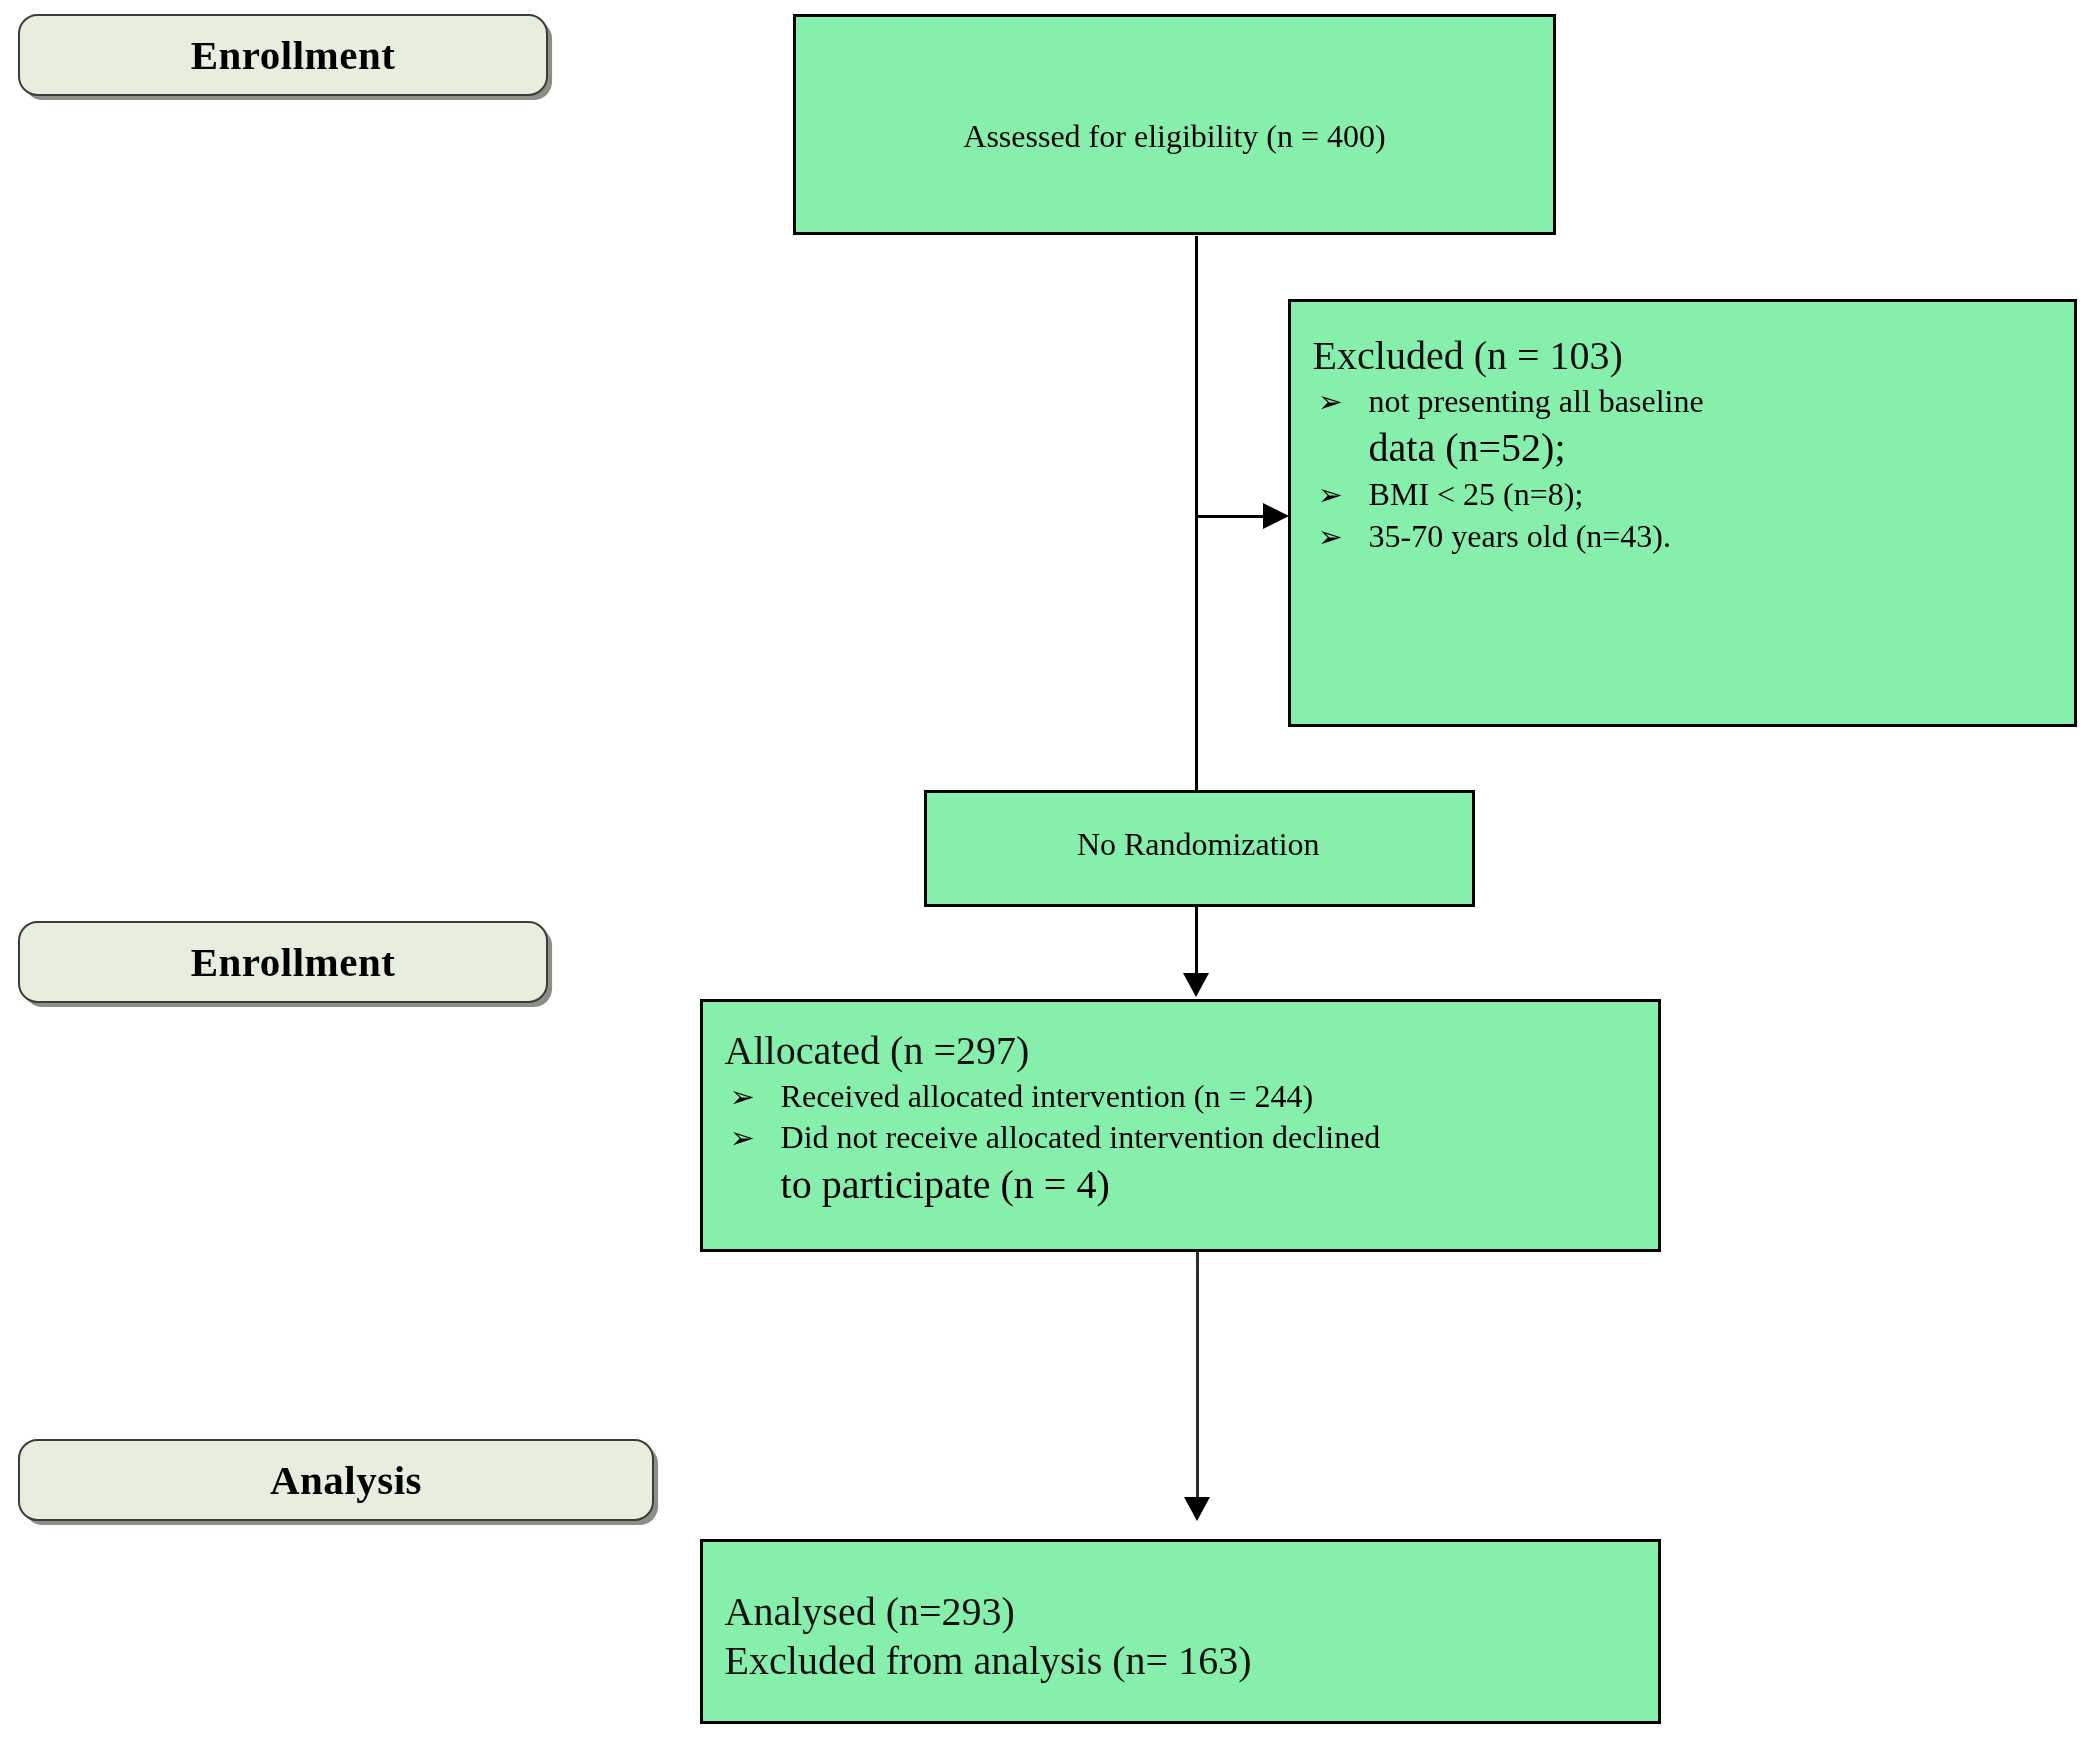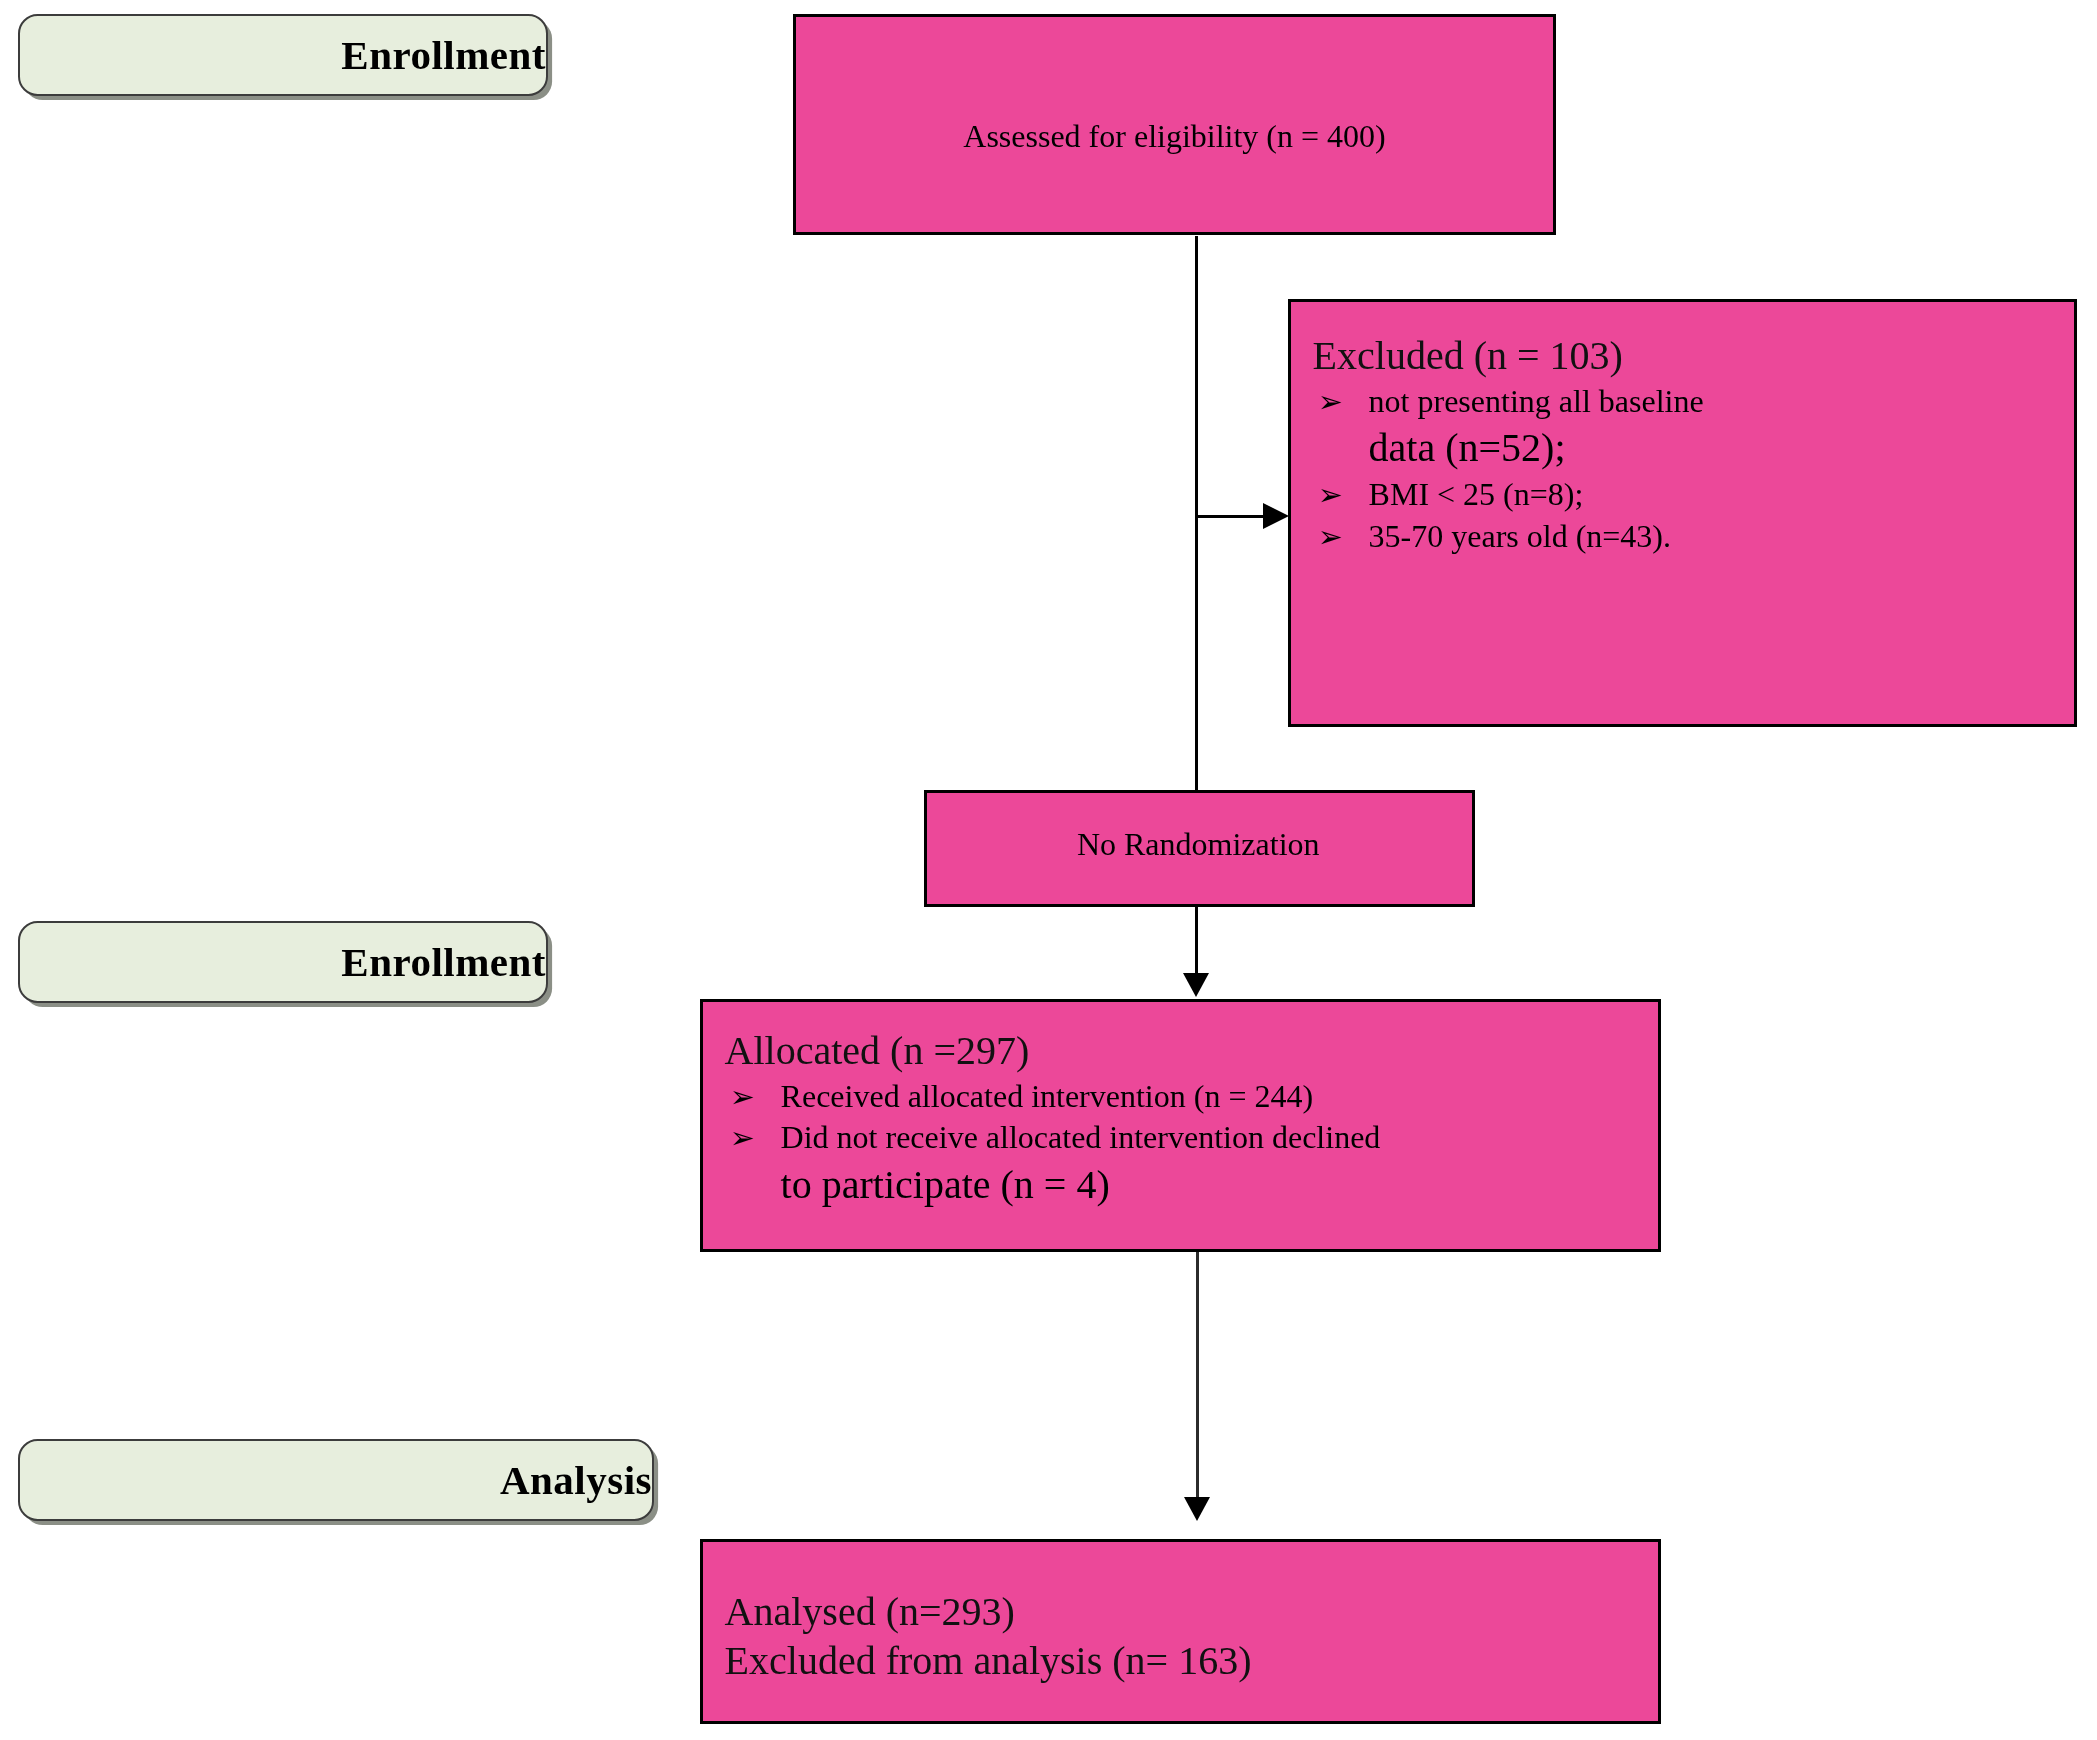--- a/index.html
+++ b/index.html
@@ -21,37 +21,37 @@
 
   
   .stage-pill {
     position: absolute;
     background: #e7eedd;
     border: 2.1px solid #3c3c3c;
     border-radius: 19.6px;
     box-shadow: 5.1px 5.1px 0 -1px #8b8f86;
     display: flex;
     align-items: center;
-    justify-content: flex-end;
+    justify-content: center;
     box-sizing: border-box;
     padding-left: 20px;
   }
   .stage-pill .pill-text {
     font-weight: bold;
     font-size: 41px;
     letter-spacing: 0.5px;
     line-height: 1;
     color: #000;
     white-space: nowrap;
   }
 
   
   .flow-box {
     position: absolute;
-    background: #ec4899;
+    background: #86efac;
     border: 3.1px solid #000000;
     box-sizing: border-box;
     text-decoration: underline;
   }
   .box-inner {
     position: absolute;
     left: 0; right: 0;
     padding: 0 21.6px;
     box-sizing: border-box;
   }

